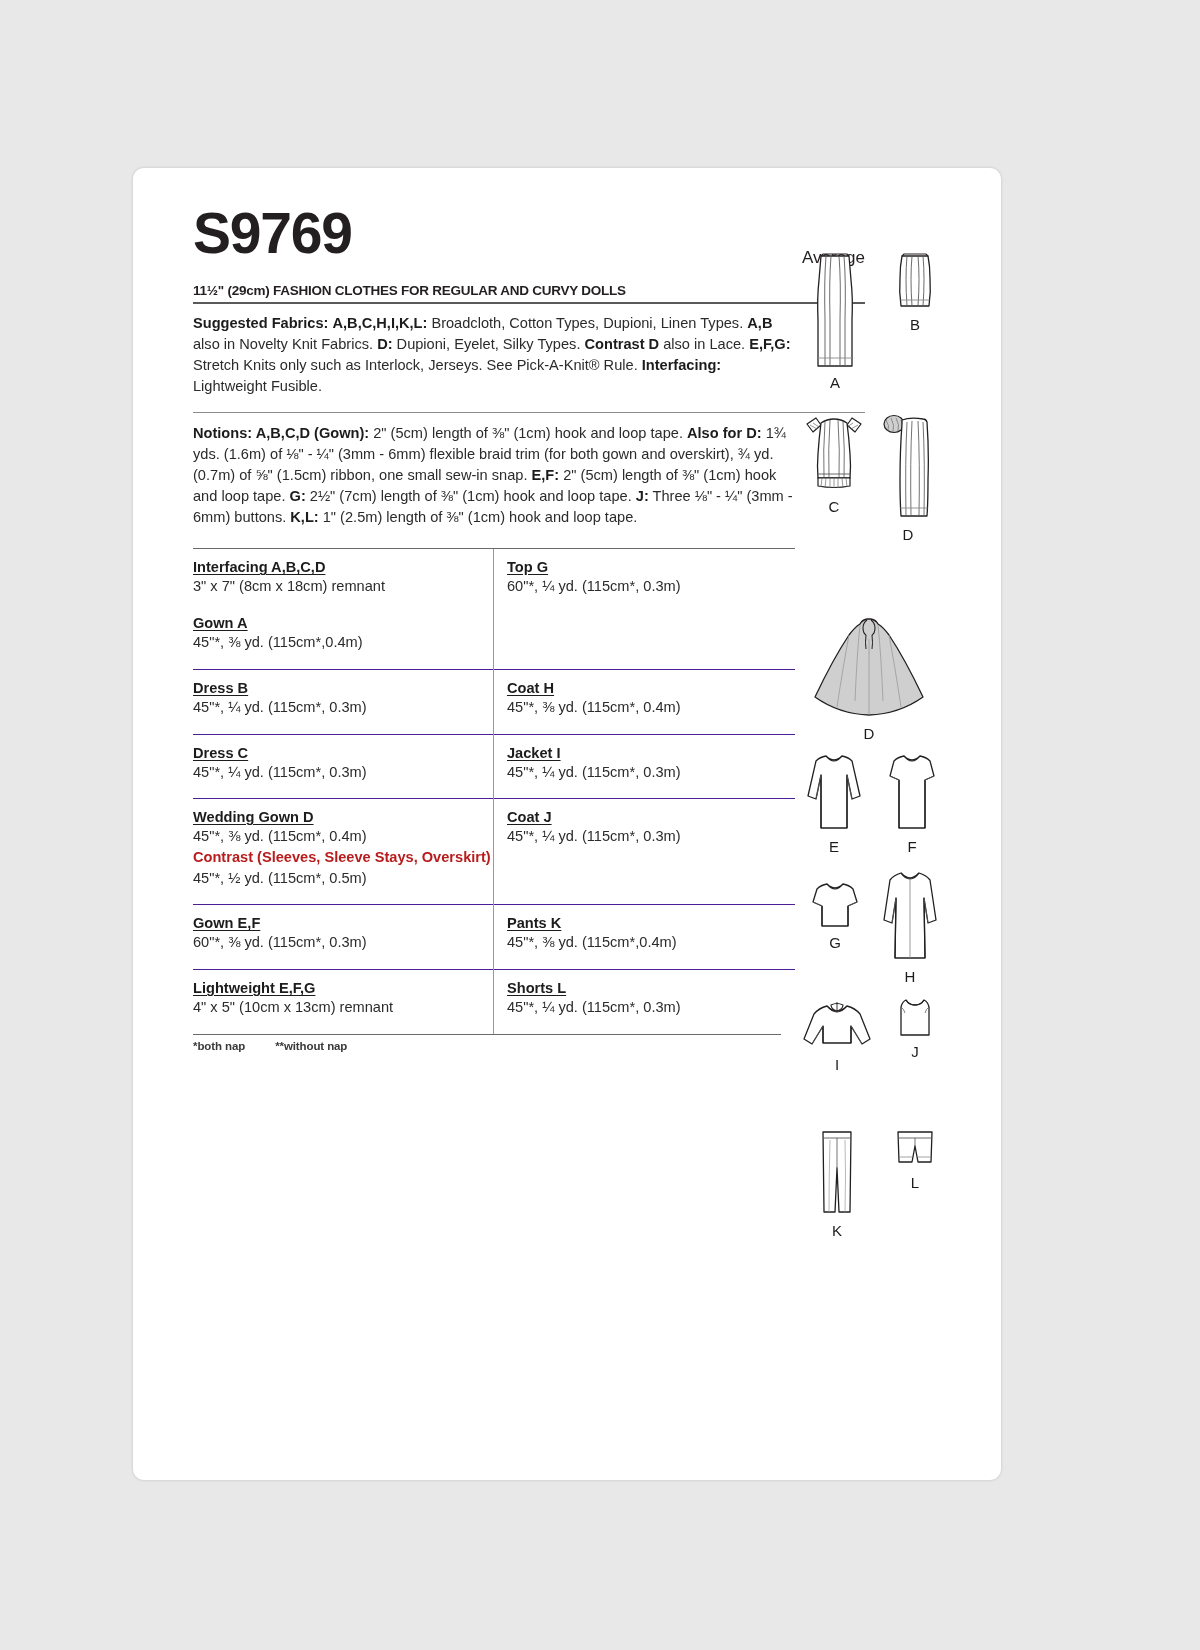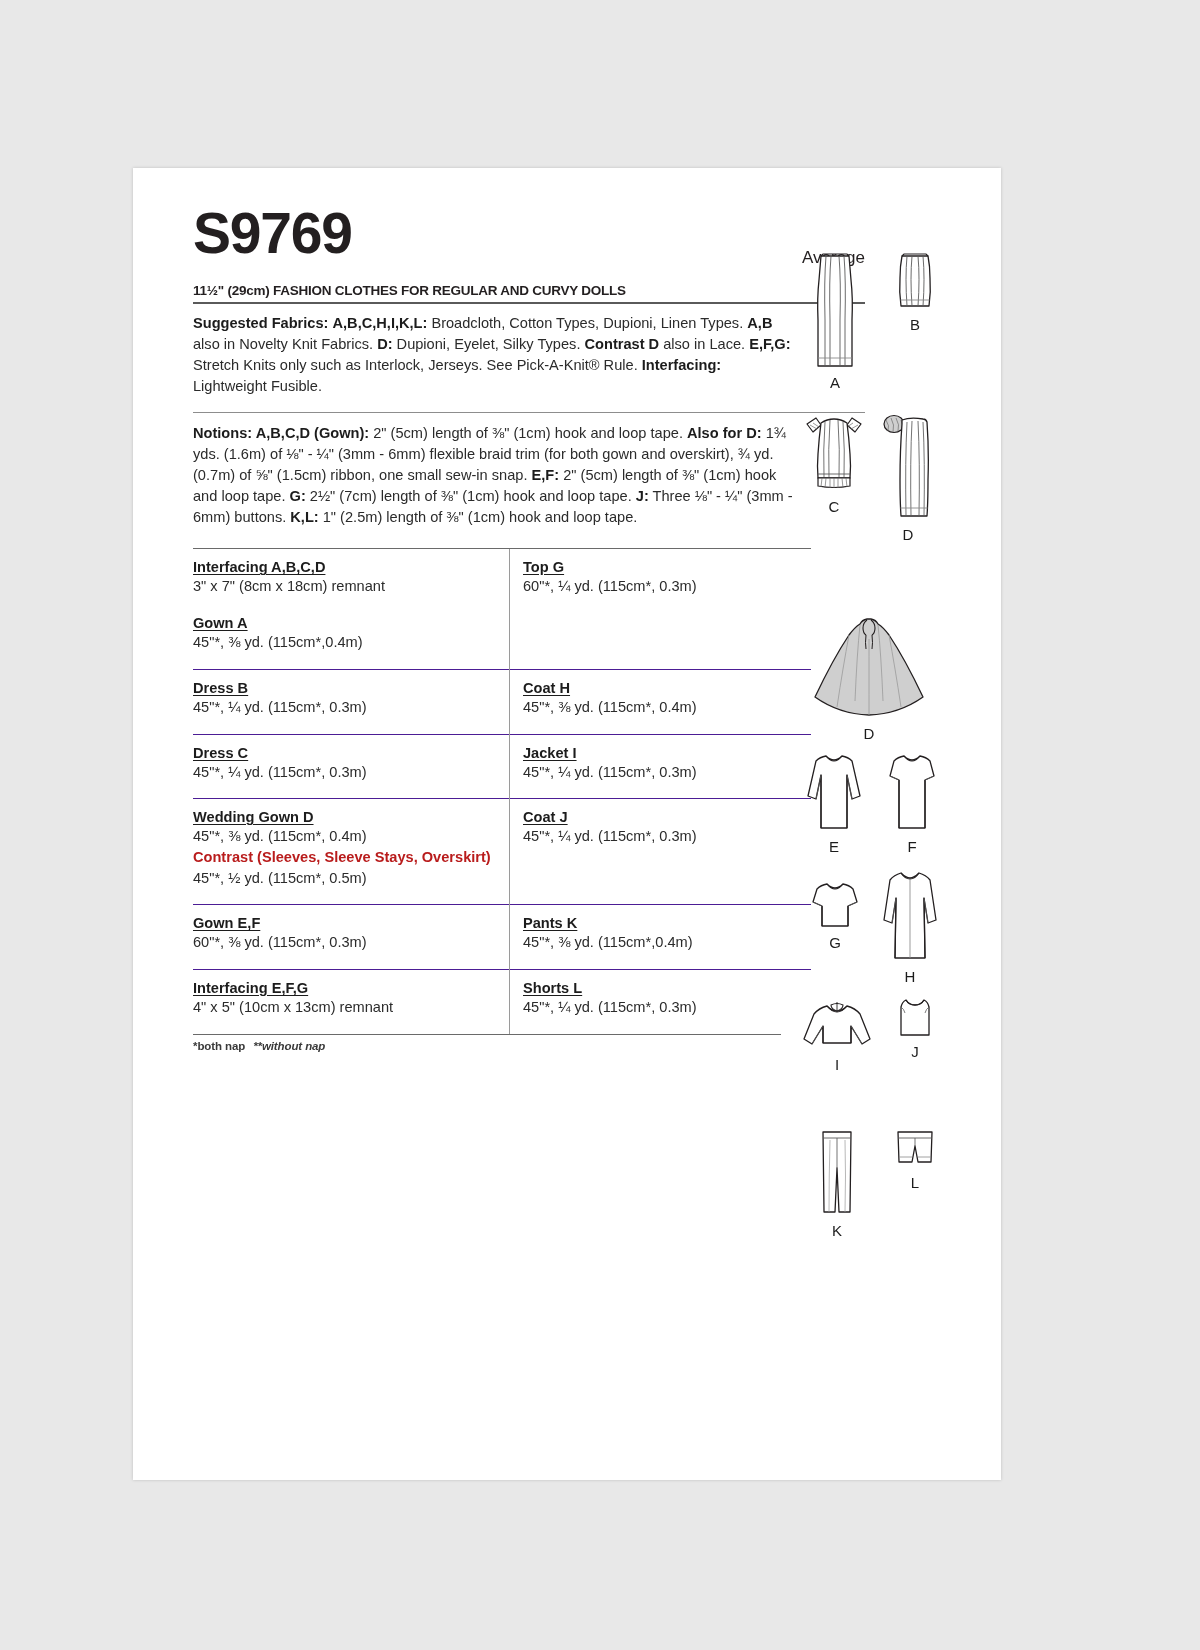--- a/index.html
+++ b/index.html
@@ -15,20 +15,21 @@
     overflow: hidden;
   }
   #page {
     position: absolute;
     left: 133px;
     top: 168px;
     width: 868px;
     height: 1312px;
     background: #ffffff;
     box-shadow: 0 0 3px rgba(0,0,0,0.18);
+    border-radius: 11px;
   }
   #sheet {
     position: absolute;
     left: 60px;
     top: 35px;
     width: 672px;
     height: 1180px;
   }
 
   
@@ -103,21 +104,21 @@
   #yardage-table td {
     vertical-align: top;
     padding: 9px 0 16px 0;
     border-top: 1px solid #4c1d95;
   }
   #yardage-table tr:first-child td {
     border-top: 1px solid #6a6a6a;
   }
   #yardage-table td.col-left {
     width: 300px;
-    padding-right: 16px;
+    padding-right: 0;
   }
   #yardage-table td.col-right {
     width: 288px;
     padding-left: 13px;
     border-left: 1px solid #9a9a9a;
   }
   .cell-head {
     font-size: 14.6px;
     font-weight: bold;
     color: #1c1c1c;
@@ -142,21 +143,21 @@
     border-top: 1px solid #6a6a6a;
     margin-top: 0;
   }
   #footnote {
     font-size: 11.5px;
     font-weight: bold;
     color: #3a3a3a;
     margin-top: 5px;
     letter-spacing: -0.1px;
   }
-  #footnote .fn2 { margin-left: 8px; font-style: italic; }
+  #footnote .fn2 { margin-left: 30px; }
 
   
   #illos {
     position: absolute;
     left: 660px;
     top: 60px;
     width: 178px;
     height: 1130px;
   }
   .illo {
@@ -250,21 +251,21 @@
               <div><span class="cell-head">Gown E,F</span></div>
               <div class="cell-line">60"*, ⅜ yd. (115cm*, 0.3m)</div>
             </td>
             <td class="col-right">
               <div><span class="cell-head">Pants K</span></div>
               <div class="cell-line">45"*, ⅜ yd. (115cm*,0.4m)</div>
             </td>
           </tr>
           <tr>
             <td class="col-left">
-              <div><span class="cell-head">Interfacing E,F,G</span></div>
+              <div><span class="cell-head">Lightweight E,F,G</span></div>
               <div class="cell-line">4" x 5" (10cm x 13cm) remnant</div>
             </td>
             <td class="col-right">
               <div><span class="cell-head">Shorts L</span></div>
               <div class="cell-line">45"*, ¼ yd. (115cm*, 0.3m)</div>
             </td>
           </tr>
         </tbody>
     </table>
 

